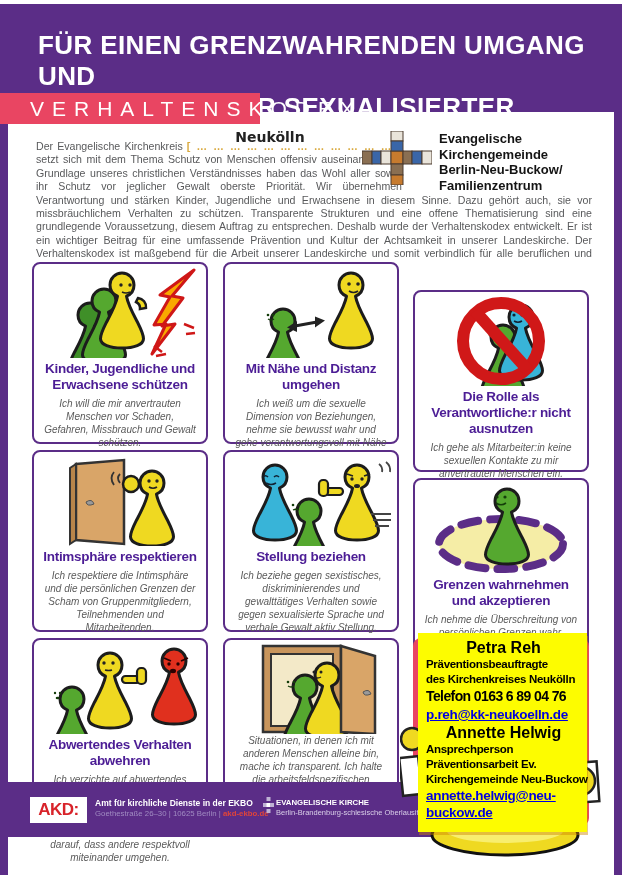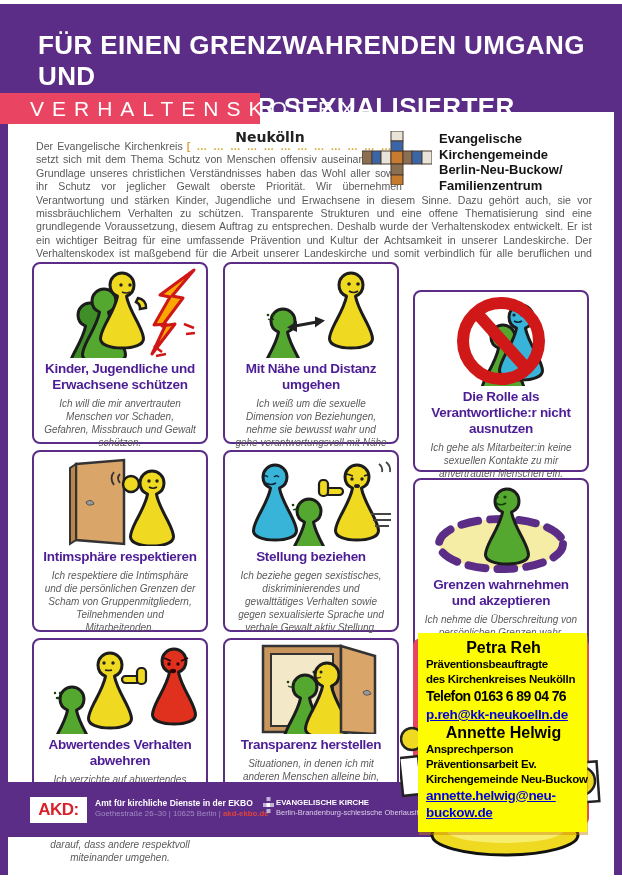--- a/index.html
+++ b/index.html
@@ -241,21 +241,20 @@
       <circle cx="63" cy="38" r="1.3" fill="#143d0a"></circle>
         <circle cx="69" cy="38" r="1.3" fill="#143d0a"></circle>
       <path d="M63,42 q3,2 6,0" stroke="#143d0a" stroke-width="1.3" fill="none"></path>
       <use href="#pawn" x="72" y="16" width="42" height="64" fill="#efd921"></use>
       <circle cx="89" cy="28" r="1.5" fill="#222"></circle>
         <circle cx="96" cy="28" r="1.5" fill="#222"></circle>
       <path d="M89,33 q3.5,2 7,0" stroke="#222" stroke-width="1.4" fill="none"></path>
       <polygon points="116,2 150,12 150,90 116,88" fill="#d9a568" stroke="#333" stroke-width="2.5"></polygon>
       <path d="M138,48 q6,-4 8,2 q-7,3 -8,-2" fill="#9a9a9a" stroke="#555" stroke-width="1"></path>
     </svg>
-    <h2>Transparenz herstellen</h2>
     <p>Situationen, in denen ich mit anderen Menschen alleine bin, mache ich transparent. Ich halte die arbeitsfeldspezifischen Standards ein und beachte die Bedürfnisse der/des anderen.</p>
   </div>
 
   <div class="pink-card"></div>
   <svg class="behind-illu" viewBox="0 0 222 165">
     <ellipse cx="105" cy="140" rx="73" ry="20" fill="#efd921" stroke="#111" stroke-width="3"></ellipse>
     <ellipse cx="105" cy="136" rx="58" ry="12" fill="#f8ee6e"></ellipse>
     <rect x="1" y="62" width="19" height="38" fill="#fff" stroke="#222" stroke-width="2.5" transform="rotate(-6 10 80)"></rect>
     <circle cx="12" cy="44" r="11" fill="#efd921" stroke="#222" stroke-width="2.5"></circle>
     <rect x="148" y="68" width="50" height="40" fill="#fff" stroke="#222" stroke-width="2.5" transform="rotate(-4 173 88)"></rect>

